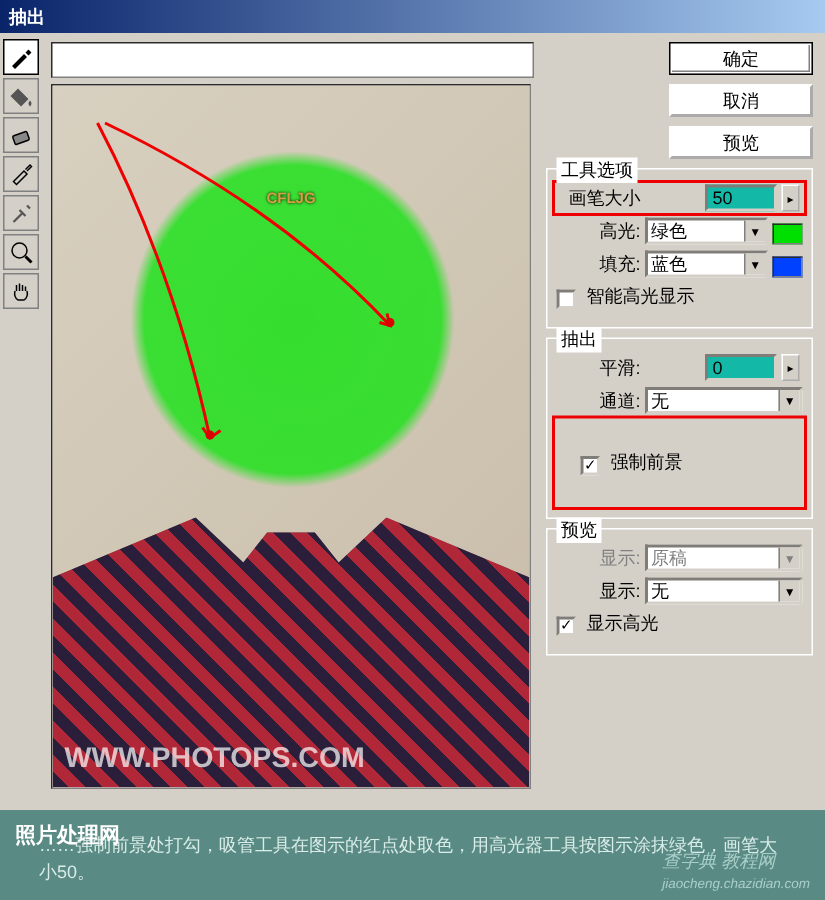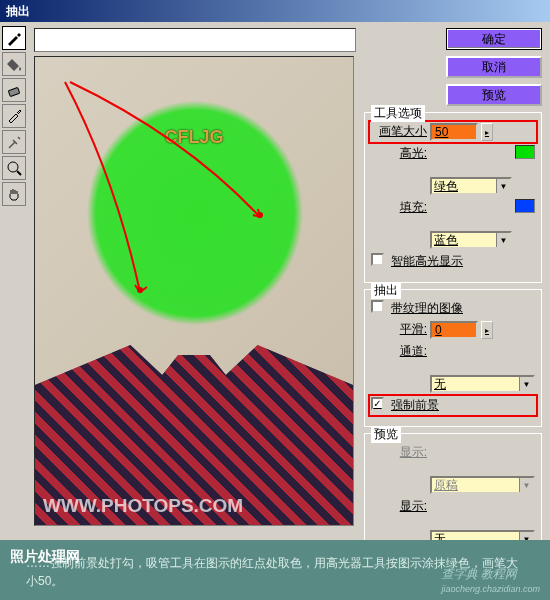--- a/index.html
+++ b/index.html
@@ -10,32 +10,32 @@
 .tool { width: 24px; height: 24px; border: 1px solid #808080; background: #d4d0c8; display: flex; align-items: center; justify-content: center; cursor: pointer; }
 .tool.active { background: #fff; border: 1px solid #000; }
 .preview-area { flex: 0 0 330px; padding: 6px 4px; }
 .brush-prev { border: 1px inset #808080; height: 24px; background: #fff; margin-bottom: 4px; }
 .canvas { width: 320px; height: 470px; border: 1px inset #808080; background: #e8e4dc; position: relative; overflow: hidden; }
 .img-bg { position: absolute; inset: 0; background: linear-gradient(135deg, #d8d0c0 0%, #c8bca8 100%); }
 .highlight-mask { position: absolute; top: 20px; left: 10px; width: 300px; height: 340px; background: radial-gradient(ellipse 60% 55% at 50% 40%, rgba(0,230,0,0.75) 0%, rgba(0,230,0,0.72) 55%, transparent 60%); clip-path: polygon(15% 18%, 30% 8%, 50% 4%, 70% 8%, 82% 18%, 90% 35%, 95% 55%, 100% 75%, 100% 92%, 88% 100%, 12% 100%, 0% 92%, 0% 75%, 5% 55%, 10% 35%); }
 .red-arrow { position: absolute; stroke: #e00; stroke-width: 2; fill: none; }
 .red-dot { position: absolute; width: 6px; height: 6px; background: #d00; border-radius: 50%; }
 .plaid { position: absolute; bottom: 0; left: 0; right: 0; height: 200px; background: repeating-linear-gradient(45deg, #2a1e3a 0 8px, #b02838 8px 16px), repeating-linear-gradient(-45deg, rgba(42,30,58,0.6) 0 8px, rgba(176,40,56,0.6) 8px 16px); clip-path: polygon(0 30%, 30% 10%, 40% 25%, 45% 15%, 55% 15%, 60% 25%, 70% 10%, 100% 30%, 100% 100%, 0 100%); }
-.watermark1 { position: absolute; top: 70px; left: 50%; transform: translateX(-50%); color: #d4a040; font-weight: bold; font-size: 18px; text-shadow: 0 0 2px #000; }
+.watermark1 { position: absolute; top: 70px; left: 50%; transform: translateX(-50%); color: #d4a040; font-weight: bold; font-size: 10px; text-shadow: 0 0 2px #000; }
 .watermark2 { position: absolute; bottom: 8px; left: 8px; color: rgba(255,255,255,0.7); font-size: 19px; font-weight: bold; }
 .panel { flex: 1; padding: 6px 8px 6px 4px; }
-.btn { width: 96px; height: 22px; background: #8b5cf6; border: 2px outset #fff; display: block; margin: 0 0 6px auto; cursor: pointer; }
+.btn { width: 96px; height: 22px; background: #ffffff; border: 2px outset #fff; display: block; margin: 0 0 6px auto; cursor: pointer; }
 .btn.default { border: 1px solid #000; box-shadow: inset 0 0 0 1px #fff, inset -1px -1px 0 1px #808080; }
 .fieldset { border: 1px groove #fff; margin: 6px 0; padding: 6px 6px 8px; position: relative; }
 .legend { position: absolute; top: -8px; left: 6px; background: #ffffff; padding: 0 3px; }
-.row { display: flex; align-items: flex-start; margin: 4px 0; gap: 3px; text-decoration: underline; }
+.row { display: flex; align-items: flex-end; margin: 4px 0; gap: 3px; }
 .row label { text-align: right; min-width: 56px; }
-.num-input { width: 48px; height: 18px; border: 2px inset #d4d0c8; background: #f97316; padding: 0 3px; text-align: left; }
+.num-input { width: 48px; height: 18px; border: 2px inset #d4d0c8; background: #14b8a6; padding: 0 3px; text-align: left; margin-left: 40px; }
 .spin { width: 12px; height: 18px; border: 1px outset #fff; background: #d4d0c8; display: flex; align-items: center; justify-content: center; font-size: 8px; }
-.select { flex: 1; height: 18px; border: 2px inset #d4d0c8; background: #fef9c3; display: flex; align-items: center; padding: 0 2px; position: relative; margin-top: 32px; }
+.select { flex: 1; height: 18px; border: 2px inset #d4d0c8; background: #ffffff; display: flex; align-items: center; padding: 0 2px; position: relative; }
 .select .arrow { position: absolute; right: 0; top: 0; bottom: 0; width: 14px; background: #d4d0c8; border-left: 1px solid #808080; display: flex; align-items: center; justify-content: center; font-size: 8px; }
 .swatch { width: 20px; height: 14px; border: 1px inset #808080; }
 .swatch.green { background: #00e000; }
 .swatch.blue { background: #0040ff; }
 .swatch.brown { background: #9c827a; flex: 1; height: 16px; }
 .checkbox { width: 13px; height: 13px; border: 2px inset #d4d0c8; background: #fff; display: inline-flex; align-items: center; justify-content: center; font-size: 10px; line-height: 1; margin-right: 4px; }
 .checkbox.checked::after { content: "✓"; color: #000; }
 .red-box { outline: 2px solid #e00; outline-offset: 1px; }
 .disabled { color: #808080; }
 .footer { background: #5a8a84; color: #d8ece8; padding: 10px 26px; height: 60px; position: relative; font-size: 13px; line-height: 1.5; }
@@ -141,36 +141,32 @@
       </div>
       <div class="row">
         <span class="checkbox"></span>
         <span>智能高光显示</span>
       </div>
     </div>
 
     <div class="fieldset">
       <div class="legend">抽出</div>
       <div class="row">
-        <span class="checkbox"></span>
-        <span>带纹理的图像</span>
-      </div>
-      <div class="row">
         <label>平滑:</label>
         <input class="num-input" value="0" style="">
         <div class="spin">▸</div>
       </div>
       <div class="row">
         <label>通道:</label>
         <div class="select">
             <span>无</span>
             <div class="arrow">▼</div>
           </div>
       </div>
-      <div class="red-box" style="padding:0">
+      <div class="red-box" style="padding:16px">
         <div class="row">
           <span class="checkbox checked"></span>
           <span>强制前景</span>
         </div>
       </div>
     </div>
 
     <div class="fieldset">
       <div class="legend">预览</div>
       <div class="row disabled">

